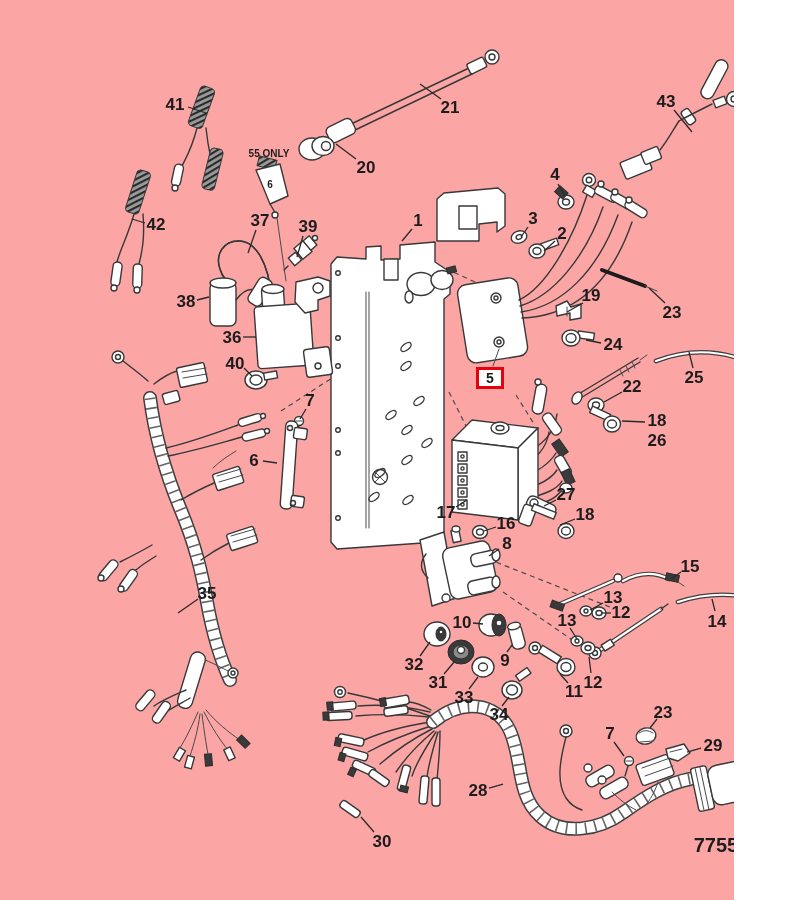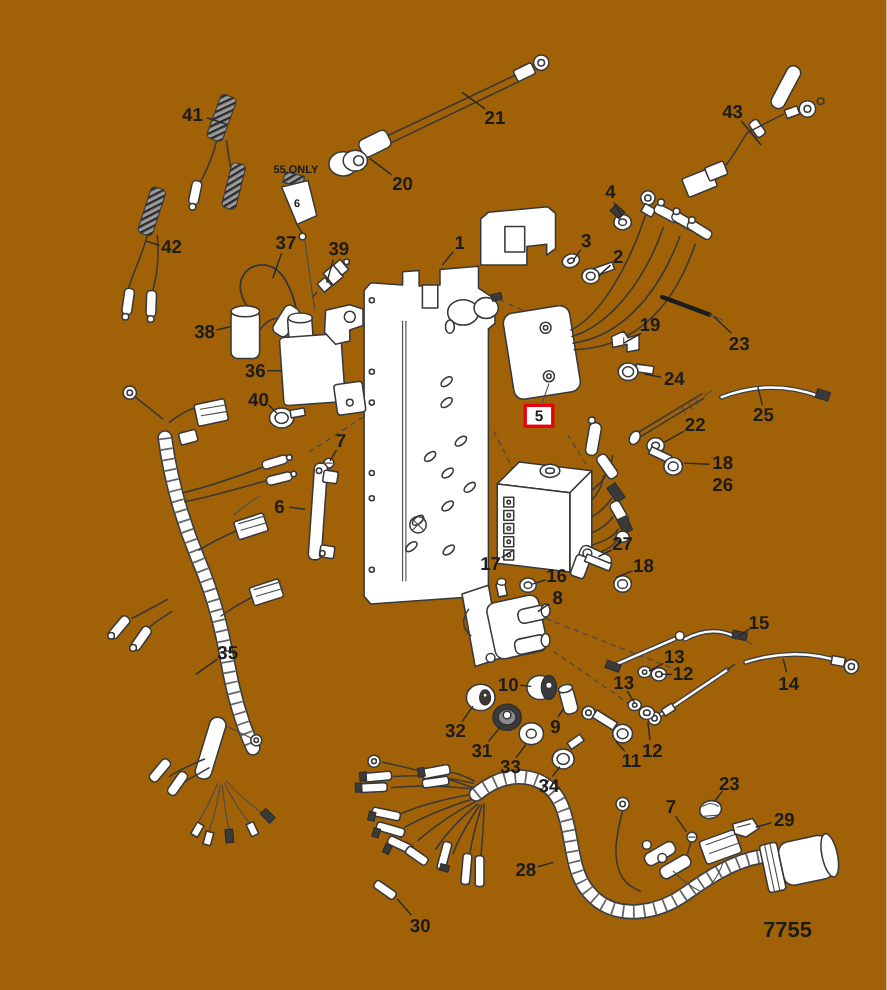--- a/index.html
+++ b/index.html
@@ -1,16 +1,16 @@
 <!DOCTYPE html>
 <html><head>
 <meta charset="utf-8">
 <style>
   html,body{margin:0;padding:0;background:#fff;}
-  #stage{position:relative;width:806px;height:900px;background:#a16207;overflow:hidden;}
+  #stage{position:relative;width:734px;height:900px;background:#fca5a5;overflow:hidden;}
   svg{display:block;font-family:"Liberation Sans",sans-serif;}
   .ln{fill:none;stroke:#383838;stroke-width:1.4;stroke-linecap:round;stroke-linejoin:round;}
   .thin{fill:none;stroke:#4a4a4a;stroke-width:1;stroke-linecap:round;}
   .sh{fill:#ffffff;stroke:#383838;stroke-width:1.4;stroke-linejoin:round;}
   .dk{fill:#3a3a3a;stroke:#2c2c2c;stroke-width:1;}
   .dash{fill:none;stroke:#4a4a4a;stroke-width:1.2;stroke-dasharray:5 4;}
   .tubeU{fill:none;stroke:#3f3f3f;stroke-width:14;stroke-linecap:round;}
   .tubeO{fill:none;stroke:#ffffff;stroke-width:11;stroke-linecap:round;}
   .tubeT{fill:none;stroke:#4a4a4a;stroke-width:11;stroke-dasharray:1.6 8;opacity:.85;}
   .wireU{fill:none;stroke:#3f3f3f;stroke-width:4.6;stroke-linecap:round;}

